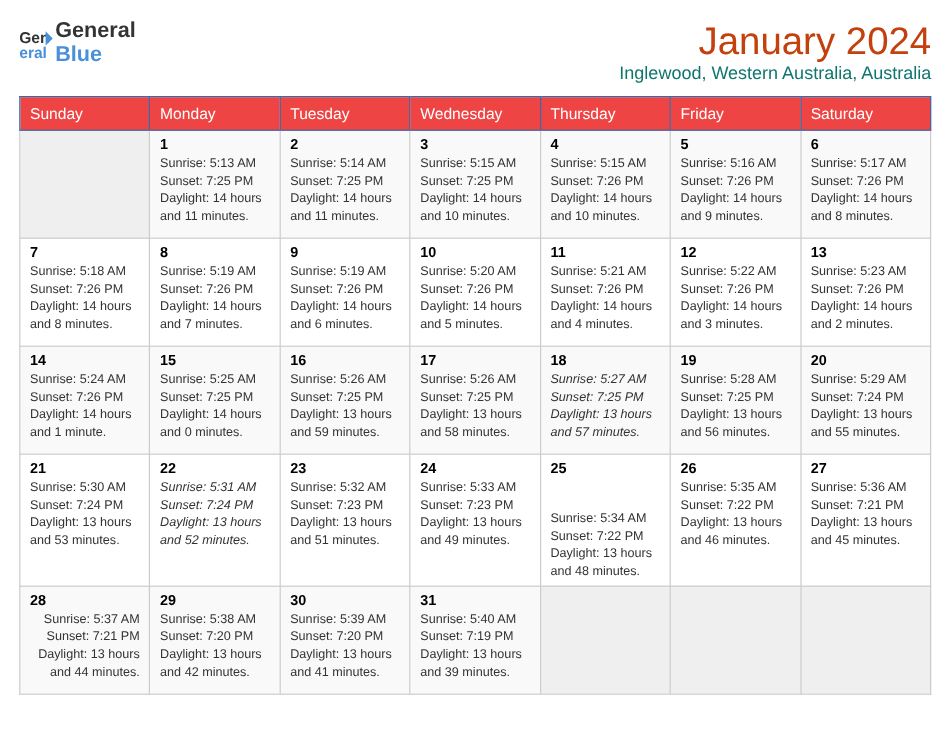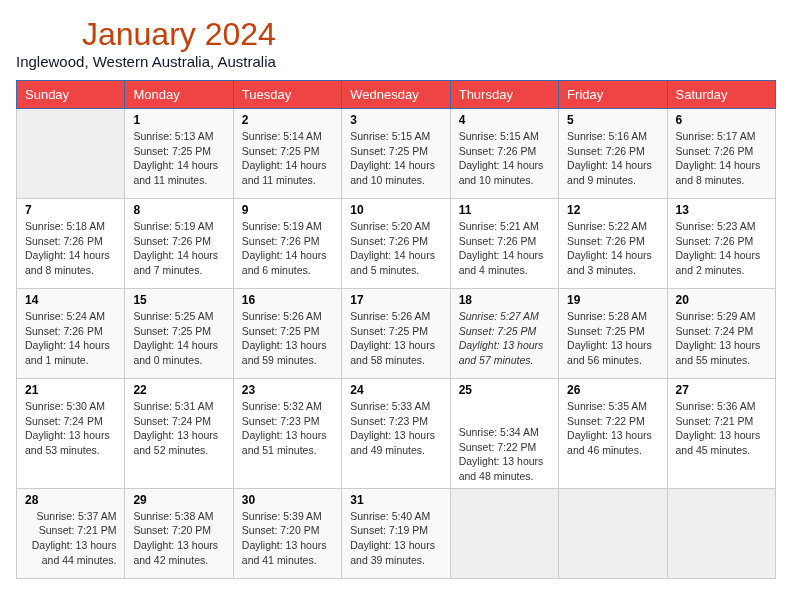--- a/index.html
+++ b/index.html
@@ -34,21 +34,21 @@
     .title-block {
       text-align: right;
     }
     .month-title {
       font-size: 32px;
       color: #c2410c;
       font-weight: normal;
     }
     .location {
       font-size: 15px;
-      color: #0f172a;
+      color: #0f766e;
     }
     table {
       width: 100%;
       border-collapse: collapse;
       font-size: 11px;
     }
     thead tr th {
       background-color: #ef4444;
       color: #fff;
       text-align: left;
@@ -89,20 +89,31 @@
     .day-info {
       font-size: 10.5px;
       color: #333;
       line-height: 1.4;
     }
   </style>
 </head>
 <body>
 
 <div class="header">
+  <div class="logo">
+    <svg class="logo-icon" viewBox="0 0 28 28">
+      <text x="0" y="14" font-size="13" fill="#333" font-family="Arial" font-weight="bold">Gen</text>
+      <text x="0" y="26" font-size="13" fill="#4a90d9" font-family="Arial" font-weight="bold">eral</text>
+      <polygon points="22,4 28,10 22,16" fill="#4a90d9"></polygon>
+    </svg>
+    <div class="logo-text">
+      <div>General</div>
+      <div style="color:#4a90d9;">Blue</div>
+    </div>
+  </div>
   <div class="title-block">
     <div class="month-title">January 2024</div>
     <div class="location">Inglewood, Western Australia, Australia</div>
   </div>
 </div>
 
 <table>
   <thead>
     <tr>
     <th>Sunday</th>
@@ -265,21 +276,21 @@
       <tr>
         <td>
           <span class="day-num">21</span>
           <div class="day-info" style="white-space: pre-line;">Sunrise: 5:30 AM
 Sunset: 7:24 PM
 Daylight: 13 hours
 and 53 minutes.</div>
         </td>
         <td>
           <span class="day-num">22</span>
-          <div class="day-info" style="white-space: pre-line;">Sunrise: 5:31 AM
+          <div class="day-info" style="white-space: pre-line; font-style: italic;">Sunrise: 5:31 AM
 Sunset: 7:24 PM
 Daylight: 13 hours
 and 52 minutes.</div>
         </td>
         <td>
           <span class="day-num">23</span>
           <div class="day-info" style="white-space: pre-line;">Sunrise: 5:32 AM
 Sunset: 7:23 PM
 Daylight: 13 hours
 and 51 minutes.</div>

